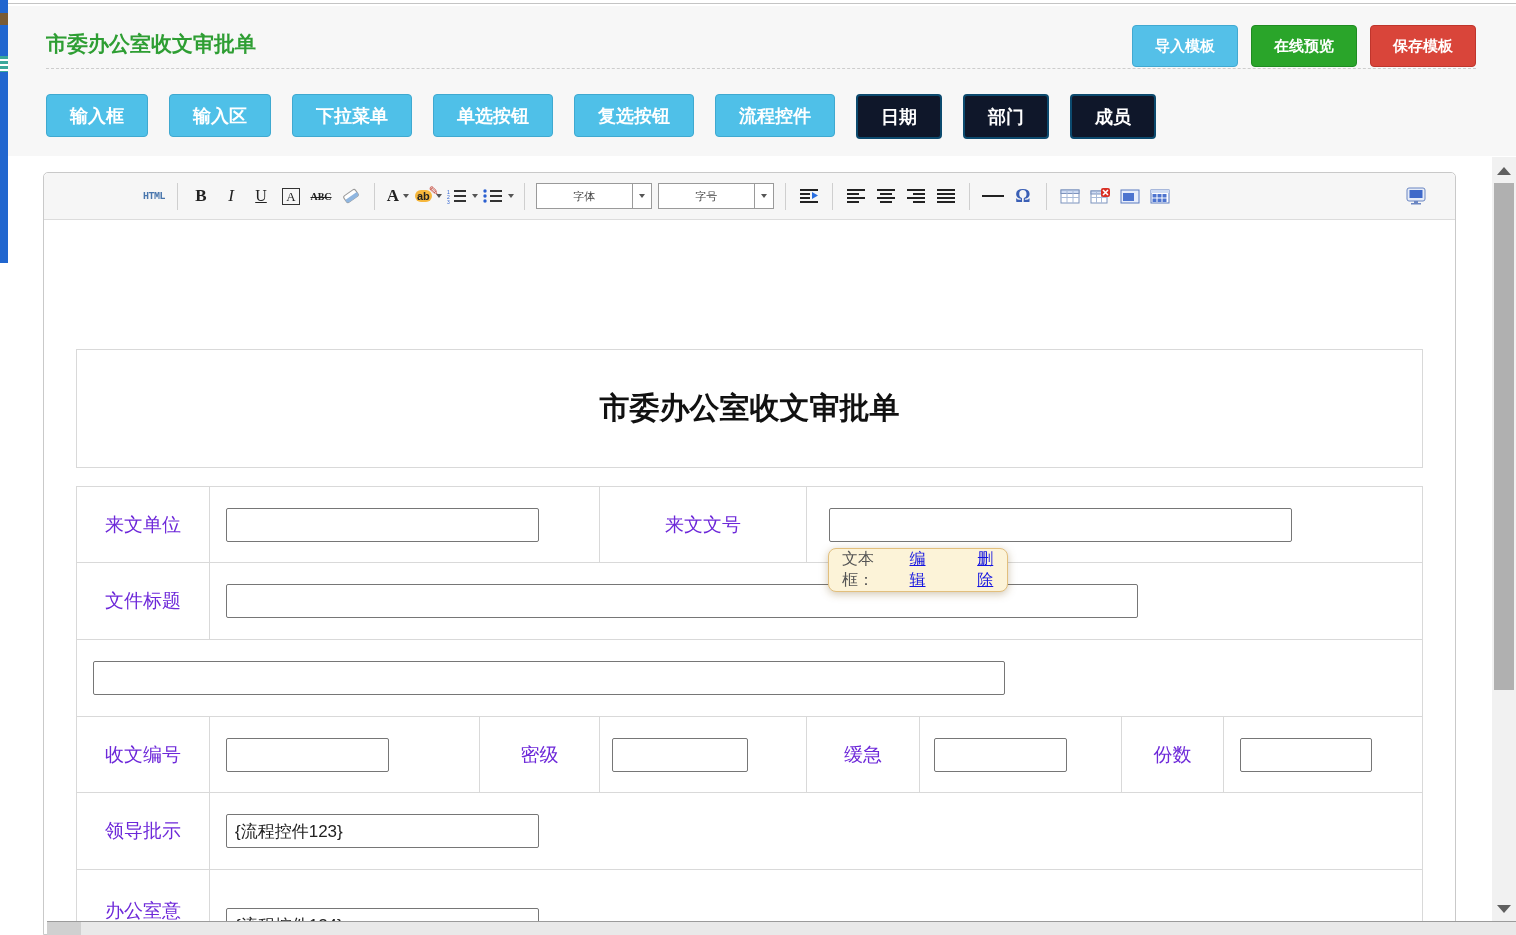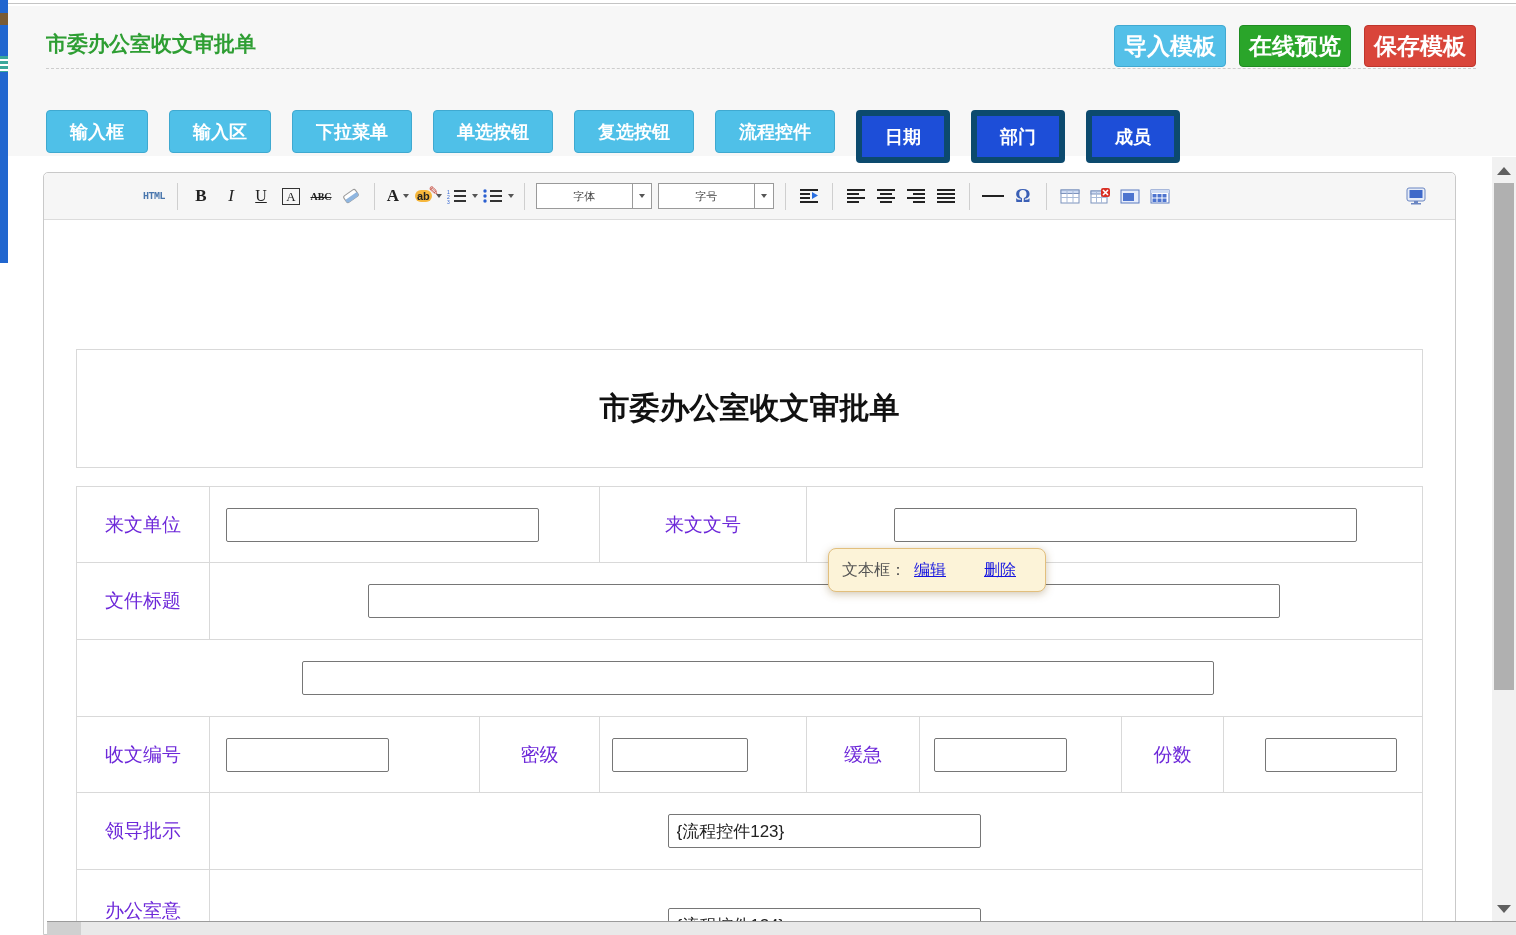--- a/index.html
+++ b/index.html
@@ -11,32 +11,32 @@
   .left-sliver{position:absolute;left:0;top:0;width:8px;height:263px;background:#2166cf;}
   .sliver-mark1{position:absolute;left:0;top:13px;width:8px;height:12px;background:#7a5b33;}
   .sliver-mark2{position:absolute;left:0;top:56px;width:8px;height:16px;
       background:repeating-linear-gradient(#3aa79a 0 3px,#ffffff 3px 5px);}
 
   
   .header-panel{position:absolute;left:8px;top:6px;right:0;height:150px;background:#f7f7f7;}
   .header-title{position:absolute;left:38px;top:24px;font-weight:bold;font-size:21px;color:#2e9e33;
       font-family:"Liberation Serif","DejaVu Serif",serif;}
   .header-actions{position:absolute;right:40px;top:19px;display:flex;gap:13px;}
-  .action-btn{height:40px;padding:0 9px;border-radius:4px;color:#fff;font-weight:bold;font-size:23px;
+  .action-btn{height:40px;padding:0 22px;border-radius:4px;color:#fff;font-weight:bold;font-size:15px;
       display:flex;align-items:center;cursor:pointer;border:1px solid rgba(0,0,0,.12);
       font-family:Liberation Sans, sans-serif;}
   .ab-blue{background:#54c0e8;border-color:#41a9d1;}
   .ab-green{background:#2aa52a;border-color:#1f8c22;}
   .ab-red{background:#d9453a;border-color:#bf352c;}
   .header-dash{position:absolute;left:38px;right:40px;top:62px;border-top:1px dashed #cdcdcd;}
-  .component-row{position:absolute;left:38px;top:104px;display:flex;gap:21px;}
+  .component-row{position:absolute;left:38px;top:88px;display:flex;gap:21px;}
   .comp-btn{height:41px;padding:0 23px;border-radius:4px;color:#fff;font-weight:bold;font-size:18px;
       display:flex;align-items:center;cursor:pointer;font-family:"Liberation Serif","DejaVu Serif",serif;}
   .comp-light{background:#4fc0e8;border:1px solid #3fa9d0;}
-  .comp-dark{background:#1d4ed8;border:6px solid #0c4a6e;}
+  .comp-dark{background:#0f172a;border:2px solid #0c4a6e;}
 
   
   .editor{position:absolute;left:43px;top:172px;width:1413px;height:763px;box-sizing:border-box;
       border:1px solid #c9c9c9;border-radius:5px 5px 0 0;background:#fff;}
   .toolbar{height:47px;background:#f6f6f6;border-bottom:1px solid #dcdcdc;border-radius:5px 5px 0 0;
       display:flex;align-items:center;padding:0 14px 0 95px;box-sizing:border-box;}
   .tb{display:flex;align-items:center;justify-content:center;min-width:26px;height:28px;margin:3px 2px;
       cursor:pointer;color:#222;}
   .sep{width:1px;height:27px;background:#cfcfcf;margin:0 8px;}
   .tb-html{font-family:"Liberation Mono","DejaVu Sans Mono",monospace;font-size:10px;font-weight:bold;
@@ -62,29 +62,29 @@
   .tb-full{margin-left:auto;margin-right:12px;}
 
   
   .content{padding:0 32px;height:716px;box-sizing:border-box;color:#1a1a1a;}
   .doc-title-box{margin-top:129px;height:119px;border:1px solid #d9d9d9;display:flex;align-items:center;
       justify-content:center;font-size:30px;font-weight:bold;color:#111;box-sizing:border-box;}
   .doc-table{margin-top:18px;border:1px solid #d9d9d9;box-sizing:border-box;}
   .row{display:flex;border-bottom:1px solid #d9d9d9;}
   .row:last-child{border-bottom:none;}
   .cell{box-sizing:border-box;border-right:1px solid #d9d9d9;display:flex;align-items:center;}
-  .cell:last-child{border-right:none;justify-content:center;}
+  .cell:last-child{border-right:none;}
   .lab{justify-content:center;font-size:19px;color:#6d28d9;text-align:center;}
   .h75{height:75px}.h76{height:76px}.h110{height:110px}
   .wrapLab{width:86px;line-height:1.5;}
   input.f{height:34px;border:1px solid #767676;border-radius:2px;background:#fff;font-size:17px;
       padding:0 8px;box-sizing:border-box;font-family:inherit;color:#222;}
 
   
-  .ctl-tooltip{position:absolute;left:828px;top:548px;width:218px;height:44px;background:#fcf3d8;
+  .ctl-tooltip{position:absolute;left:828px;top:548px;width:180px;height:44px;background:#fcf3d8;
       border:1px solid #e2bf7d;border-radius:8px;box-shadow:0 2px 8px rgba(120,90,30,.35);
       display:flex;align-items:center;padding-left:13px;box-sizing:border-box;z-index:50;
       font-family:"Liberation Serif","DejaVu Serif",serif;font-size:16px;}
   .ctl-tooltip .tl{color:#555;}
   .ctl-tooltip a{color:#1515e0;text-decoration:underline;margin-left:8px;cursor:pointer;}
   .ctl-tooltip a.del{margin-left:38px;}
 
   
   .scrollbar{position:absolute;right:0;top:157px;width:24px;height:764px;background:#f1f1f1;}
   .sb-up{position:absolute;top:10px;left:5px;width:0;height:0;border-left:7px solid transparent;

